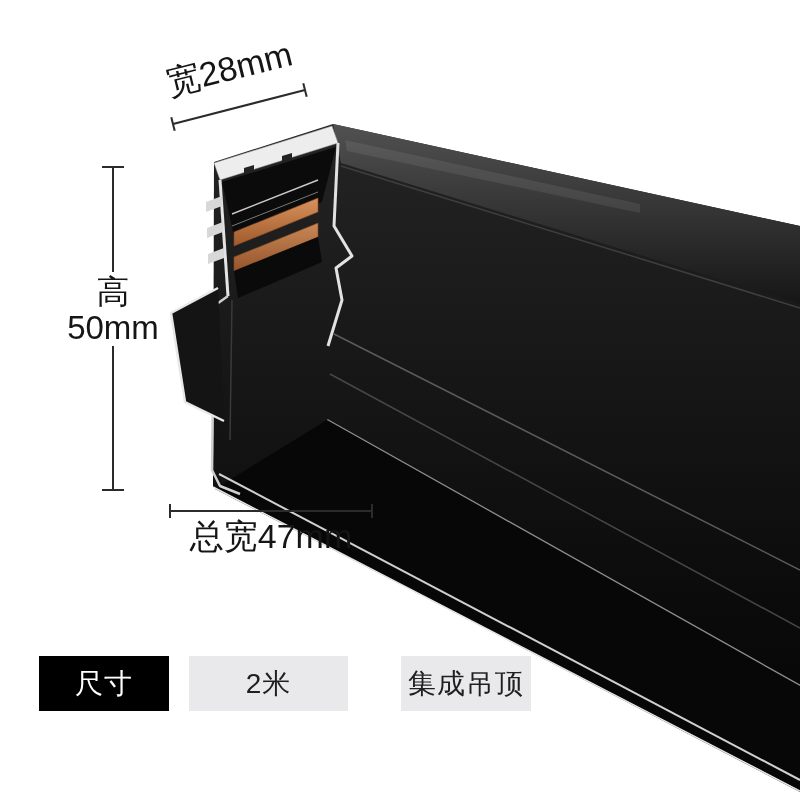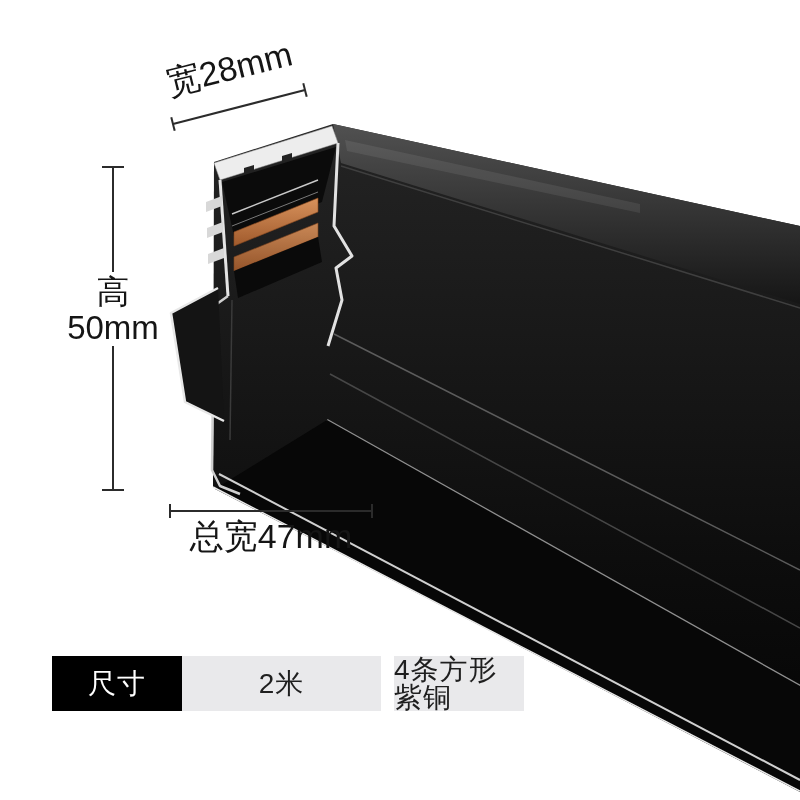--- a/index.html
+++ b/index.html
@@ -5,25 +5,26 @@
   html,body{margin:0;padding:0;}
   body{
     width:800px;height:800px;background:#ffffff;
     font-family:"Liberation Sans", sans-serif;
     position:relative;overflow:hidden;
   }
   .stage{position:absolute;left:0;top:0;width:800px;height:800px;}
   .track-svg{position:absolute;left:0;top:0;width:800px;height:800px;display:block;}
 
   .spec-table{
-    position:absolute;left:52px;top:656px;width:671px;
+    position:absolute;left:39px;top:656px;width:671px;
     display:grid;
     grid-template-columns:130px 1fr 13px 130px 1fr;
     grid-auto-rows:55px;
     row-gap:8px;
+    gap:20px;
   }
   .cell{
     display:flex;align-items:center;justify-content:center;
     font-size:28px;line-height:1;letter-spacing:1px;
     font-family:"Liberation Sans", sans-serif;
   }
   .cell.label{background:var(--label-bg,#000);color:#ffffff;font-weight:400;}
   .cell.value{background:var(--value-bg,#e9e9eb);color:#1f1f1f;font-weight:400;}
   .spacer{background:transparent;}
 
@@ -118,18 +119,18 @@
         <text x="271" y="548" text-anchor="middle" font-size="34" fill="#151515" stroke="none">总宽47mm</text>
       </g>
     </g>
   </svg>
 
   <div class="spec-table">
 
     <div class="cell label">尺寸</div>
     <div class="cell value">2米</div>
     <div class="spacer"></div>
+    <div class="cell value">集成吊顶</div>
 
-    <div class="cell value">4条方形紫铜</div>
     <div class="spacer"></div>
   </div>
 
 </div>
 
 </body></html>

